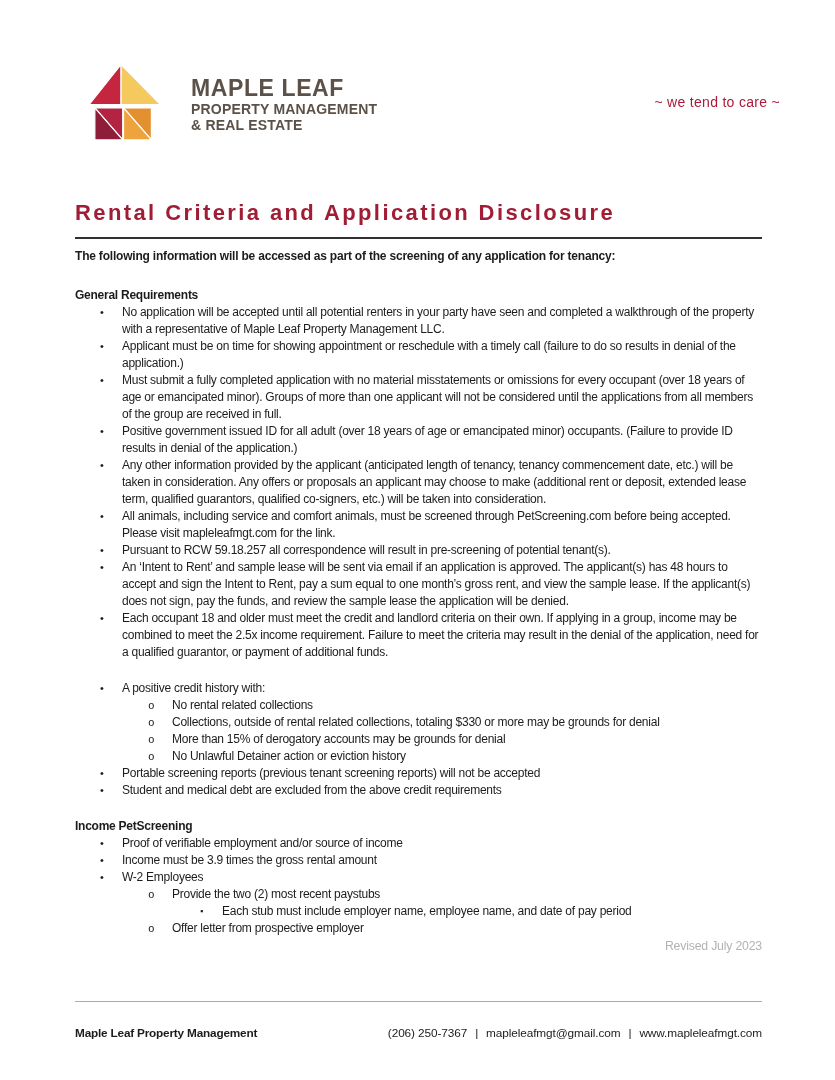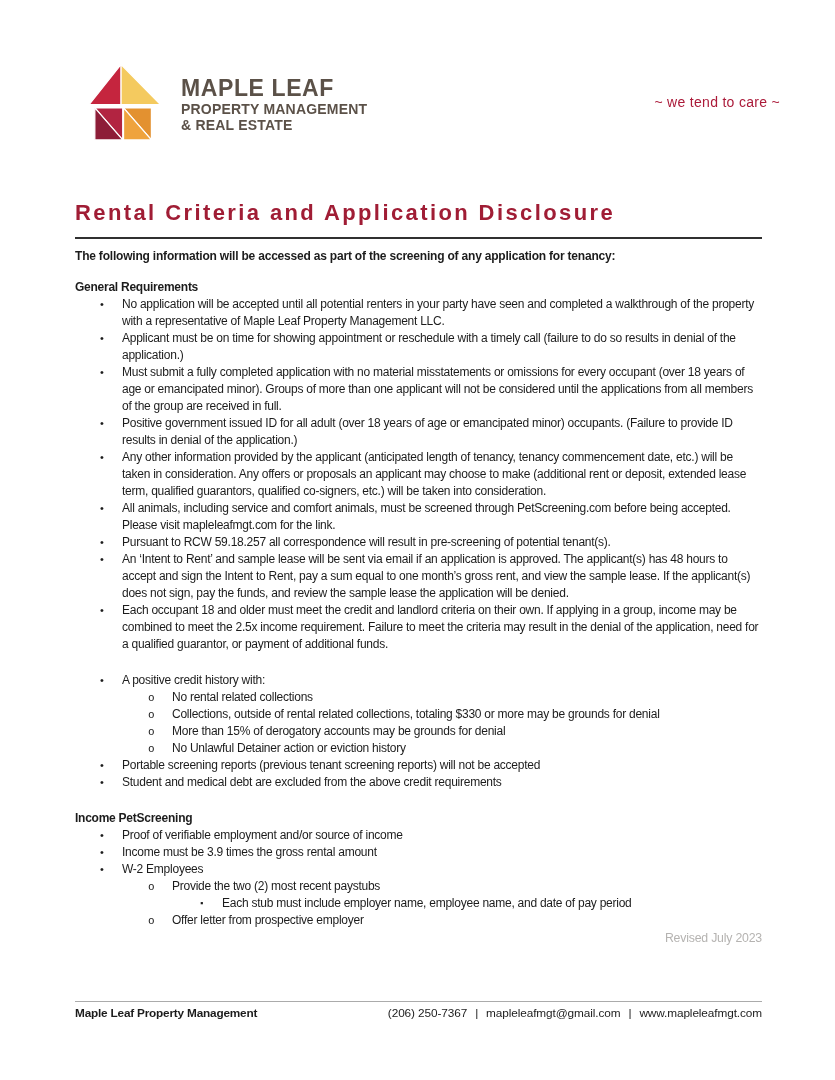--- a/index.html
+++ b/index.html
@@ -10,21 +10,21 @@
     font-family:"Liberation Sans", sans-serif;
     color:var(--body-text,#1c1c1c);
     overflow:hidden;
     margin:0 auto;
   }
   
   .hdr{
     display:flex;justify-content:space-between;align-items:flex-start;
     padding:62px 55px 0 85px;
   }
-  .logo-row{display:flex;gap:14px;}
+  .logo-row{display:flex;gap:24px;}
   .logo-svg{width:82px;height:82px;flex:0 0 82px;}
   .logo-text{margin-top:14px;color:var(--logo-text-brown,#5B5148);}
   .logo-name{font-size:23px;font-weight:bold;letter-spacing:.6px;line-height:25px;white-space:nowrap;}
   .logo-sub{font-size:14px;font-weight:bold;letter-spacing:.2px;line-height:16px;white-space:nowrap;}
   .tagline{
     margin-top:32px;font-size:14px;font-weight:normal;letter-spacing:.3px;
     color:var(--tagline-red,#AB1A39);white-space:nowrap;
   }
   
   .title{
@@ -40,21 +40,21 @@
   .intro{
     margin:9px 73px 0 75px;
     font-size:12px;font-weight:bold;letter-spacing:-.2px;line-height:17px;
   }
   
   .sections{
     margin:0 73px 0 75px;
     font-size:12px;letter-spacing:-.25px;line-height:17px;
   }
   .doc-section{margin-top:19px;}
-  .sections > .doc-section:first-child{margin-top:14px;}
+  .sections > .doc-section:first-child{margin-top:22px;}
   .sec-heading b{font-weight:bold;}
   .li{display:flex;align-items:flex-start;}
   .li-text{flex:1 1 auto;}
   .l1{margin-left:25px;}
   .l1 .marker{flex:0 0 22px;font-size:11px;}
   .l2{margin-left:73px;}
   .l2 .marker{flex:0 0 24px;font-family:"DejaVu Sans Mono",monospace;font-size:11px;}
   .l3{margin-left:125px;}
   .l3 .marker{flex:0 0 22px;font-size:9px;}
   .marker{line-height:17px;}
@@ -62,21 +62,21 @@
   .revised{
     margin:2px 73px 0 75px;
     text-align:right;
     font-size:12.3px;letter-spacing:-.2px;
     color:var(--revised-gray,#B5B3B1);
   }
   
   .ftr{
     position:absolute;left:75px;right:73px;top:1001px;
     border-top:1px solid #ababab;
-    padding-top:4px;
+    padding-top:24px;
     display:flex;justify-content:space-between;align-items:baseline;
     font-size:11.8px;
   }
   .ftr-left{font-weight:bold;letter-spacing:-.2px;}
   .ftr-right{white-space:nowrap;letter-spacing:-.1px;}
   .ftr-right .sep{padding:0 8px;}
 </style>
 </head>
 <body>
 

